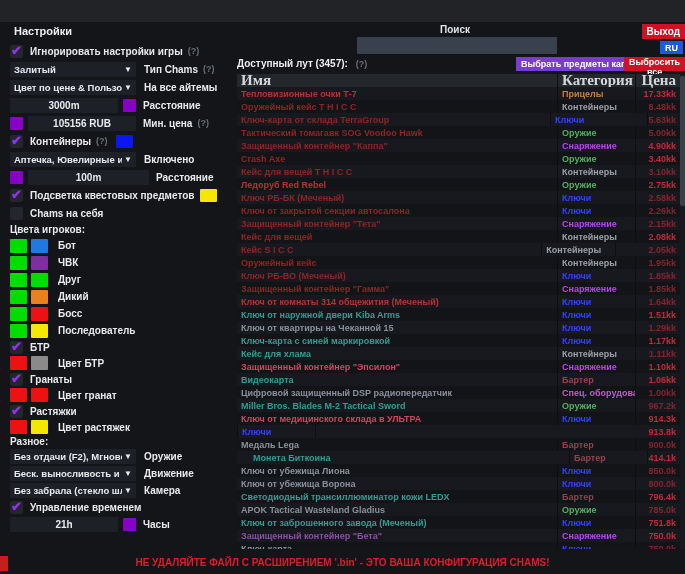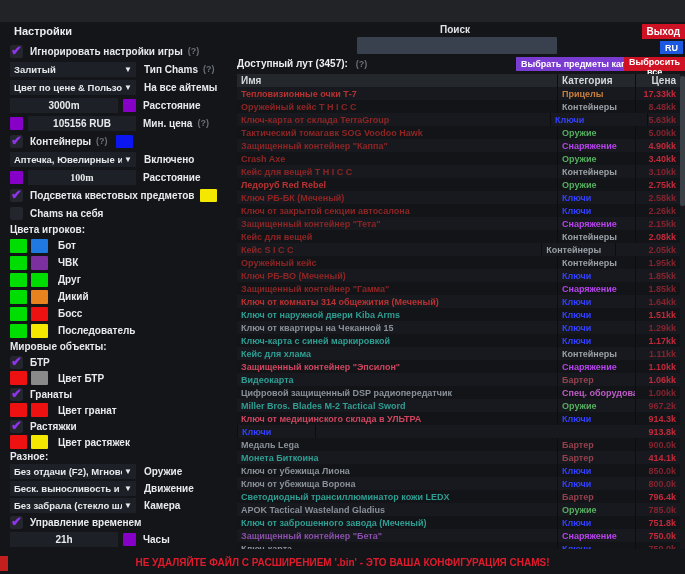--- a/index.html
+++ b/index.html
@@ -41,21 +41,21 @@
   .table{position:absolute;left:237px;top:74px;width:443px;height:475px;overflow:hidden;}
   .thead{display:flex;height:13px;background:#24272c;align-items:center;}
   .trow{display:flex;height:13px;align-items:center;cursor:pointer;}
   .trow:nth-child(odd){background:#17191e;}
   .trow:nth-child(even){background:#121418;}
   .c-name{width:320px;padding-left:4px;font-size:9px;white-space:nowrap;overflow:hidden;box-sizing:border-box;}
   .c-cat{width:78px;padding-left:4px;font-size:9px;white-space:nowrap;overflow:hidden;
          border-left:1px solid #0c0d10;box-sizing:border-box;align-self:stretch;display:flex;align-items:center;}
   .c-price{flex:1;padding-right:4px;font-size:9px;text-align:right;white-space:nowrap;
            border-left:1px solid #0c0d10;box-sizing:border-box;align-self:stretch;display:flex;align-items:center;justify-content:flex-end;}
-  .th{color:#d4d8dc;font-size:10px;}
+  .th{color:#d4d8dc;font-size:15px;font-family:Liberation Serif, serif;}
   .scrollbar{position:absolute;right:0;top:74px;width:5px;height:475px;background:#17191d;}
   .scroll-thumb{position:absolute;left:0;top:2px;width:5px;height:130px;background:#3b4047;border-radius:2px;cursor:pointer;}
   .footer-warn{position:absolute;left:0;top:557px;width:685px;text-align:center;font-size:10px;color:#e01b2c;}
   .red-sliver{position:absolute;left:0;top:556px;width:8px;height:15px;background:#c41f1f;}
 </style>
 </head>
 <body>
 
 <div id="app">
   <div class="topstrip"></div>
@@ -110,21 +110,21 @@
     </div>
     <div class="srow">
       <span class="dd">
         <span class="dd-text">Аптечка, Ювелирные и...</span>
         <span class="dd-arrow">▼</span>
       </span>
       <span class="slabel">Включено</span>
     </div>
     <div class="srow">
       <span class="swatch" style="background: rgb(134, 0, 200);"></span>
-      <input class="inputbox" style="width: 108px; margin-left: 5px; font-family: Liberation Serif, serif;" value="100m">
+      <input class="inputbox" style="width: 121px; margin-left: 5px;" value="100m">
       <span class="slabel" style="margin-left:7px">Расстояние</span>
     </div>
     <div class="srow">
       <span class="chkbox">
           <span class="chkmark">✔</span>
         </span>
       <span class="slabel">Подсветка квестовых предметов</span>
       <span class="swatch" style="margin-left: 6px; width: 17px; background: rgb(245, 232, 0);"></span>
     </div>
     <div class="srow">
@@ -159,21 +159,20 @@
           <span class="pcolor-sw" style="background: rgb(238, 17, 17);"></span>
           <span class="slabel" style="margin-left:6px">Босс</span>
         </div>
         <div class="srow-sm">
           <span class="pcolor-sw" style="background: rgb(0, 221, 0);"></span>
           <span class="pcolor-sw" style="background: rgb(245, 232, 0);"></span>
           <span class="slabel" style="margin-left:6px">Последователь</span>
         </div>
       </div>
 
-    <div class="sec-title">Мировые объекты:</div>
     <div id="world-objects">
         <div class="srow-xs">
           <span class="chkbox">
             <span class="chkmark">✔</span>
           </span>
           <span class="slabel">БТР</span>
         </div>
         <div class="srow-xs">
           <span class="pcolor-sw" style="background: rgb(238, 17, 17);"></span>
           <span class="pcolor-sw" style="background: rgb(138, 138, 138);"></span>
@@ -385,21 +384,21 @@
         <div class="trow">
           <span class="c-cat" style="color: rgb(51, 64, 255);">Ключи</span>
           <span class="c-price" style="color: rgb(194, 41, 58);">913.8k</span>
         </div>
         <div class="trow">
           <span class="c-name" style="color: rgb(138, 144, 152);">Медаль Lega</span>
           <span class="c-cat" style="color: rgb(148, 65, 78);">Бартер</span>
           <span class="c-price" style="color: rgb(132, 36, 47);">900.0k</span>
         </div>
         <div class="trow">
-          <span class="c-name" style="color: rgb(47, 158, 147);">Монета Биткоина</span>
+          <span class="c-name" style="color: rgb(47, 158, 147); margin-left: 12px;">Монета Биткоина</span>
           <span class="c-cat" style="color: rgb(148, 65, 78);">Бартер</span>
           <span class="c-price" style="color: rgb(194, 41, 58);">414.1k</span>
         </div>
         <div class="trow">
           <span class="c-name" style="color: rgb(138, 144, 152);">Ключ от убежища Лиона</span>
           <span class="c-cat" style="color: rgb(51, 64, 255);">Ключи</span>
           <span class="c-price" style="color: rgb(132, 36, 47);">850.0k</span>
         </div>
         <div class="trow">
           <span class="c-name" style="color: rgb(138, 144, 152);">Ключ от убежища Ворона</span>

